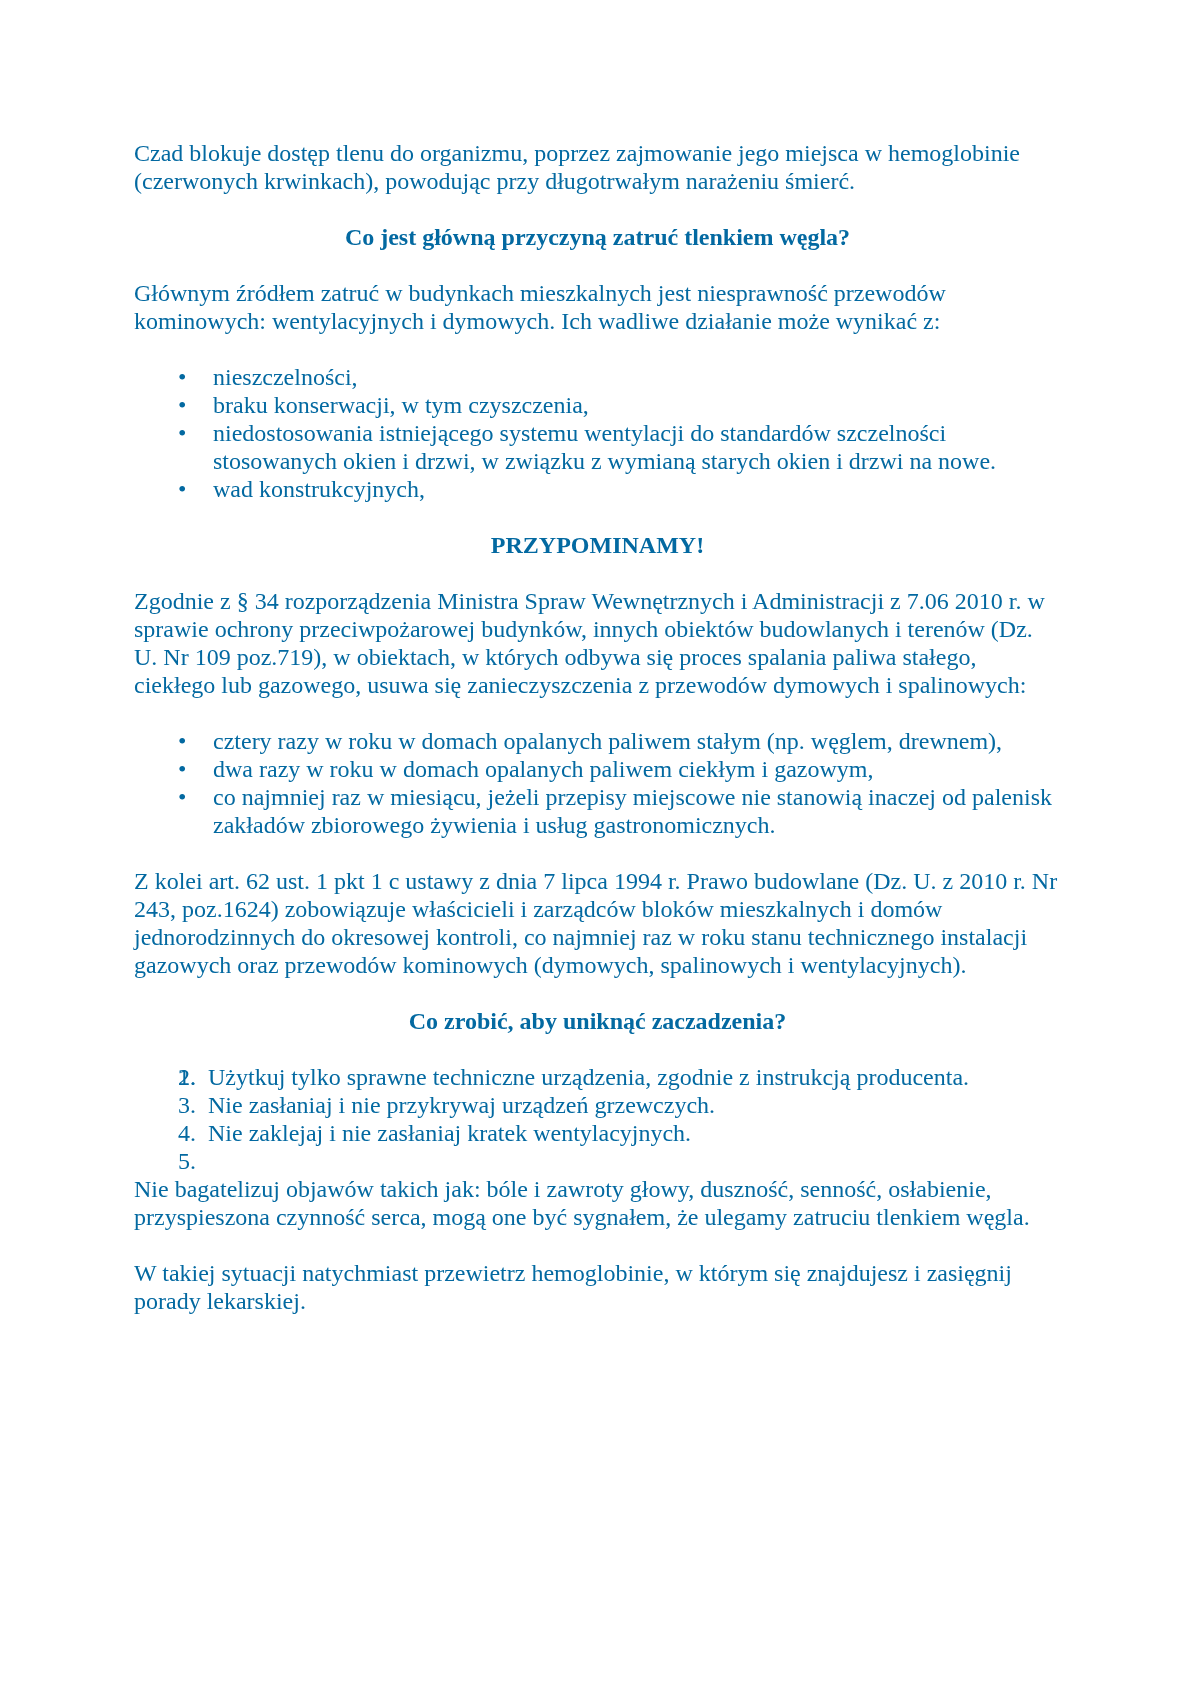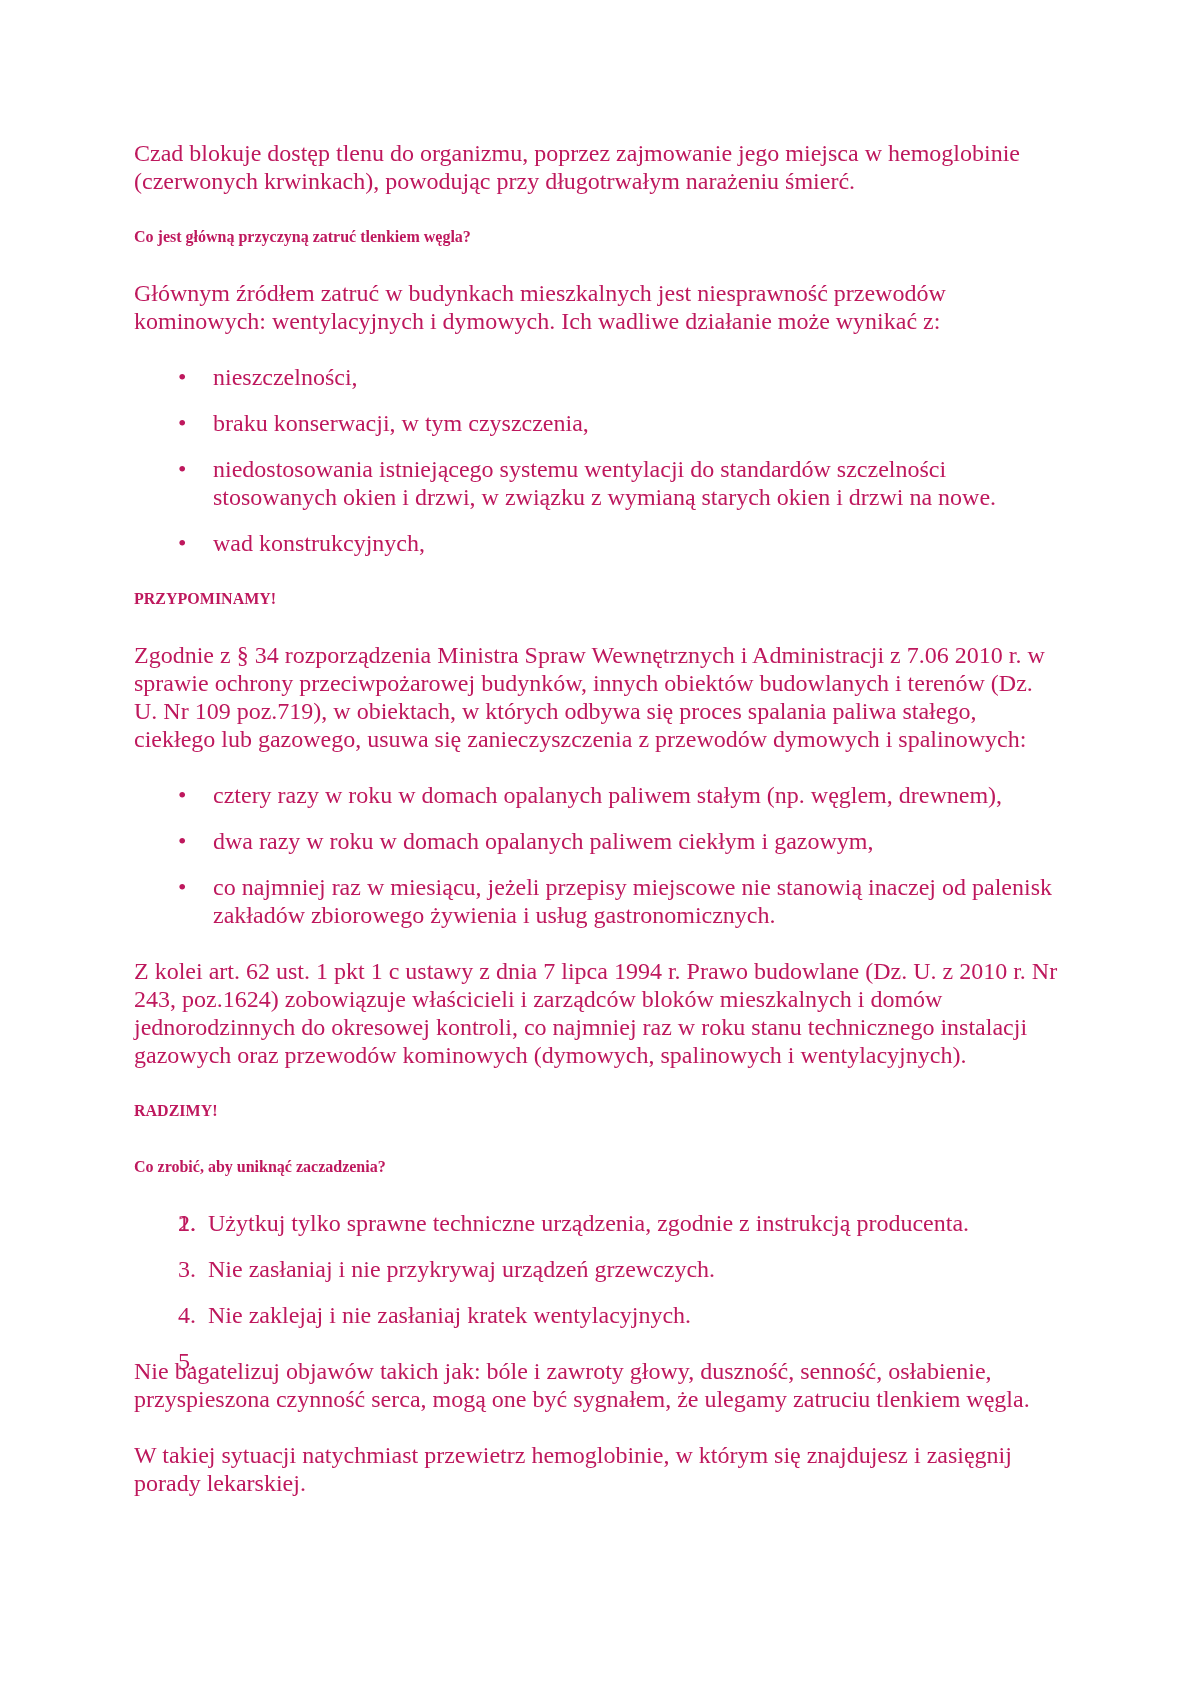--- a/index.html
+++ b/index.html
@@ -7,42 +7,42 @@
   .page {
     position: relative;
     width: 1191px;
     height: 1684px;
     background: #ffffff;
     box-sizing: border-box;
     padding: 139px 130px 0 134px;
     font-family: "Liberation Serif", "DejaVu Serif", serif;
     font-size: 24px;
     line-height: 28px;
-    color: #be185d;
+    color: #0369a1;
     overflow: hidden;
   }
   .para {
     margin: 0 0 28px 0;
     text-align: left;
   }
   .heading {
     margin: 0 0 28px 0;
-    font-size: 16px;
+    font-size: 24px;
     line-height: 28px;
     font-weight: bold;
+    text-align: center;
   }
   ul.doc-list, ol.doc-list {
     list-style: none;
     margin: 0 0 28px 0;
     padding: 0;
   }
   .doc-list li {
     position: relative;
     padding-left: 79px;
-    margin-top: 18px;
   }
   .doc-list.numbered li { padding-left: 74px; }
   .marker {
     position: absolute;
     left: 44px;
     top: 0;
   }
   .bullet-glyph::before { content: "\2022"; }
 </style>
 </head>
@@ -89,21 +89,20 @@
       <span>dwa razy w roku w domach opalanych paliwem ciekłym i gazowym,</span>
     </li>
     <li>
       <span class="marker bullet-glyph"></span>
       <span>co najmniej raz w miesiącu, jeżeli przepisy miejscowe nie stanowią inaczej od palenisk zakładów zbiorowego żywienia i usług gastronomicznych.</span>
     </li>
   </ul>
 
   <p class="para">Z kolei art. 62 ust. 1 pkt 1 c ustawy z dnia 7 lipca 1994 r. Prawo budowlane (Dz. U. z 2010 r. Nr 243, poz.1624) zobowiązuje właścicieli i zarządców bloków mieszkalnych i domów jednorodzinnych do okresowej kontroli, co najmniej raz w roku stanu technicznego instalacji gazowych oraz przewodów kominowych (dymowych, spalinowych i wentylacyjnych).</p>
 
-  <h2 class="heading">RADZIMY!</h2>
 
   <h2 class="heading">Co zrobić, aby uniknąć zaczadzenia?</h2>
 
   <ol class="doc-list numbered">
     <li>
       <span class="marker">1.</span>
     </li>
     <li>
       <span class="marker">2.</span>
       <span>Użytkuj tylko sprawne techniczne urządzenia, zgodnie z instrukcją producenta.</span>

